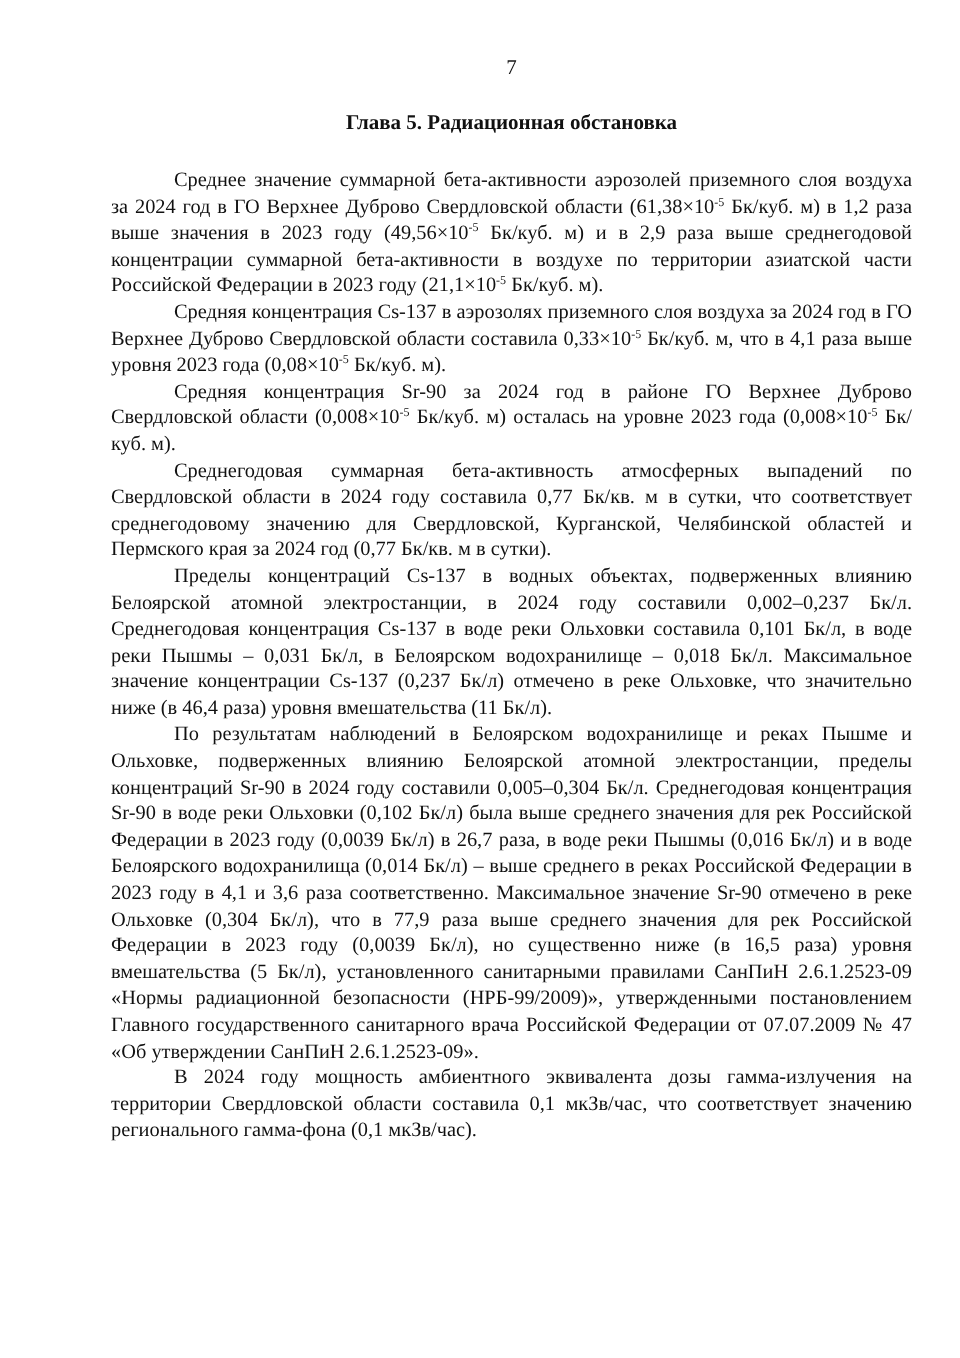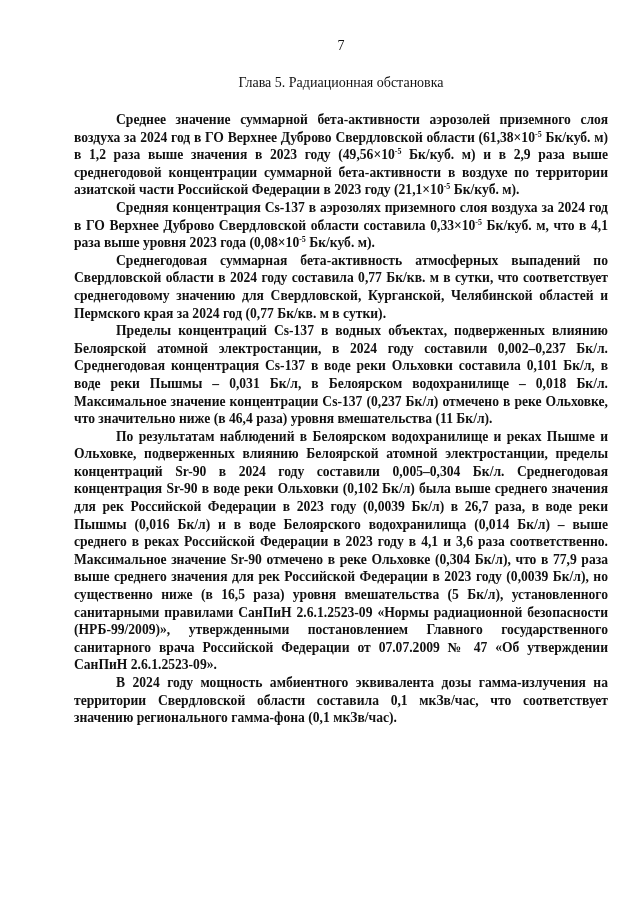--- a/index.html
+++ b/index.html
@@ -11,40 +11,41 @@
     .page {
       position: absolute; left: 74px; top: 36px; width: 534px;
       font-size: 13.6px; line-height: 17.6px;
     }
     .page-number {
       text-align: center; margin-bottom: 4px; font-size: 14px; line-height: 20px;
     }
     p {
       margin: 0; text-align: justify; text-align-last: left;
     }
-    p.indent { text-indent: 42px; font-weight: bold; }
+    p.indent { text-indent: 42px; }
     h2 {
-      font-size: 14px; font-weight: normal; text-align: center;
+      font-size: 14px; font-weight: bold; text-align: center;
       margin: 18px 0 19px 0; line-height: 18px;
     }
     sup { font-size: 8px; line-height: 0; vertical-align: 5px; }
   </style>
 </head>
 <body>
 
 <div class="page">
   <div class="page-number">7</div>
 
 
   <h2>Глава 5. Радиационная обстановка</h2>
 
   <p class="indent"><span>Среднее значение суммарной бета-активности аэрозолей приземного слоя воздуха за 2024 год в ГО Верхнее Дуброво Свердловской области (61,38×10</span><sup>-5</sup><span> Бк/куб. м) в 1,2 раза выше значения в 2023 году (49,56×10</span><sup>-5</sup><span> Бк/куб. м) и в 2,9 раза выше среднегодовой концентрации суммарной бета-активности в воздухе по территории азиатской части Российской Федерации в 2023 году (21,1×10</span><sup>-5</sup><span> Бк/куб. м).</span></p>
 
   <p class="indent"><span>Средняя концентрация Cs-137 в аэрозолях приземного слоя воздуха за 2024 год в ГО Верхнее Дуброво Свердловской области составила 0,33×10</span><sup>-5</sup><span> Бк/куб. м, что в 4,1 раза выше уровня 2023 года (0,08×10</span><sup>-5</sup><span> Бк/куб. м).</span></p>
 
+  <p class="indent"><span>Средняя концентрация Sr-90 за 2024 год в районе ГО Верхнее Дуброво Свердловской области (0,008×10</span><sup>-5</sup><span> Бк/куб. м) осталась на уровне 2023 года (0,008×10</span><sup>-5</sup><span> Бк/куб. м).</span></p>
 
   <p class="indent">Среднегодовая суммарная бета-активность атмосферных выпадений по Свердловской области в 2024 году составила 0,77 Бк/кв. м в сутки, что соответствует среднегодовому значению для Свердловской, Курганской, Челябинской областей и Пермского края за 2024 год (0,77 Бк/кв. м в сутки).</p>
 
   <p class="indent">Пределы концентраций Cs-137 в водных объектах, подверженных влиянию Белоярской атомной электростанции, в 2024 году составили 0,002–0,237 Бк/л. Среднегодовая концентрация Cs-137 в воде реки Ольховки составила 0,101 Бк/л, в воде реки Пышмы – 0,031 Бк/л, в Белоярском водохранилище – 0,018 Бк/л. Максимальное значение концентрации Cs-137 (0,237 Бк/л) отмечено в реке Ольховке, что значительно ниже (в 46,4 раза) уровня вмешательства (11 Бк/л).</p>
 
   <p class="indent">По результатам наблюдений в Белоярском водохранилище и реках Пышме и Ольховке, подверженных влиянию Белоярской атомной электростанции, пределы концентраций Sr-90 в 2024 году составили 0,005–0,304 Бк/л. Среднегодовая концентрация Sr-90 в воде реки Ольховки (0,102 Бк/л) была выше среднего значения для рек Российской Федерации в 2023 году (0,0039 Бк/л) в 26,7 раза, в воде реки Пышмы (0,016 Бк/л) и в воде Белоярского водохранилища (0,014 Бк/л) – выше среднего в реках Российской Федерации в 2023 году в 4,1 и 3,6 раза соответственно. Максимальное значение Sr-90 отмечено в реке Ольховке (0,304 Бк/л), что в 77,9 раза выше среднего значения для рек Российской Федерации в 2023 году (0,0039 Бк/л), но существенно ниже (в 16,5 раза) уровня вмешательства (5 Бк/л), установленного санитарными правилами СанПиН 2.6.1.2523-09 «Нормы радиационной безопасности (НРБ-99/2009)», утвержденными постановлением Главного государственного санитарного врача Российской Федерации от 07.07.2009 № 47 «Об утверждении СанПиН 2.6.1.2523-09».</p>
 
   <p class="indent">В 2024 году мощность амбиентного эквивалента дозы гамма-излучения на территории Свердловской области составила 0,1 мкЗв/час, что соответствует значению регионального гамма-фона (0,1 мкЗв/час).</p>
 </div>
 

